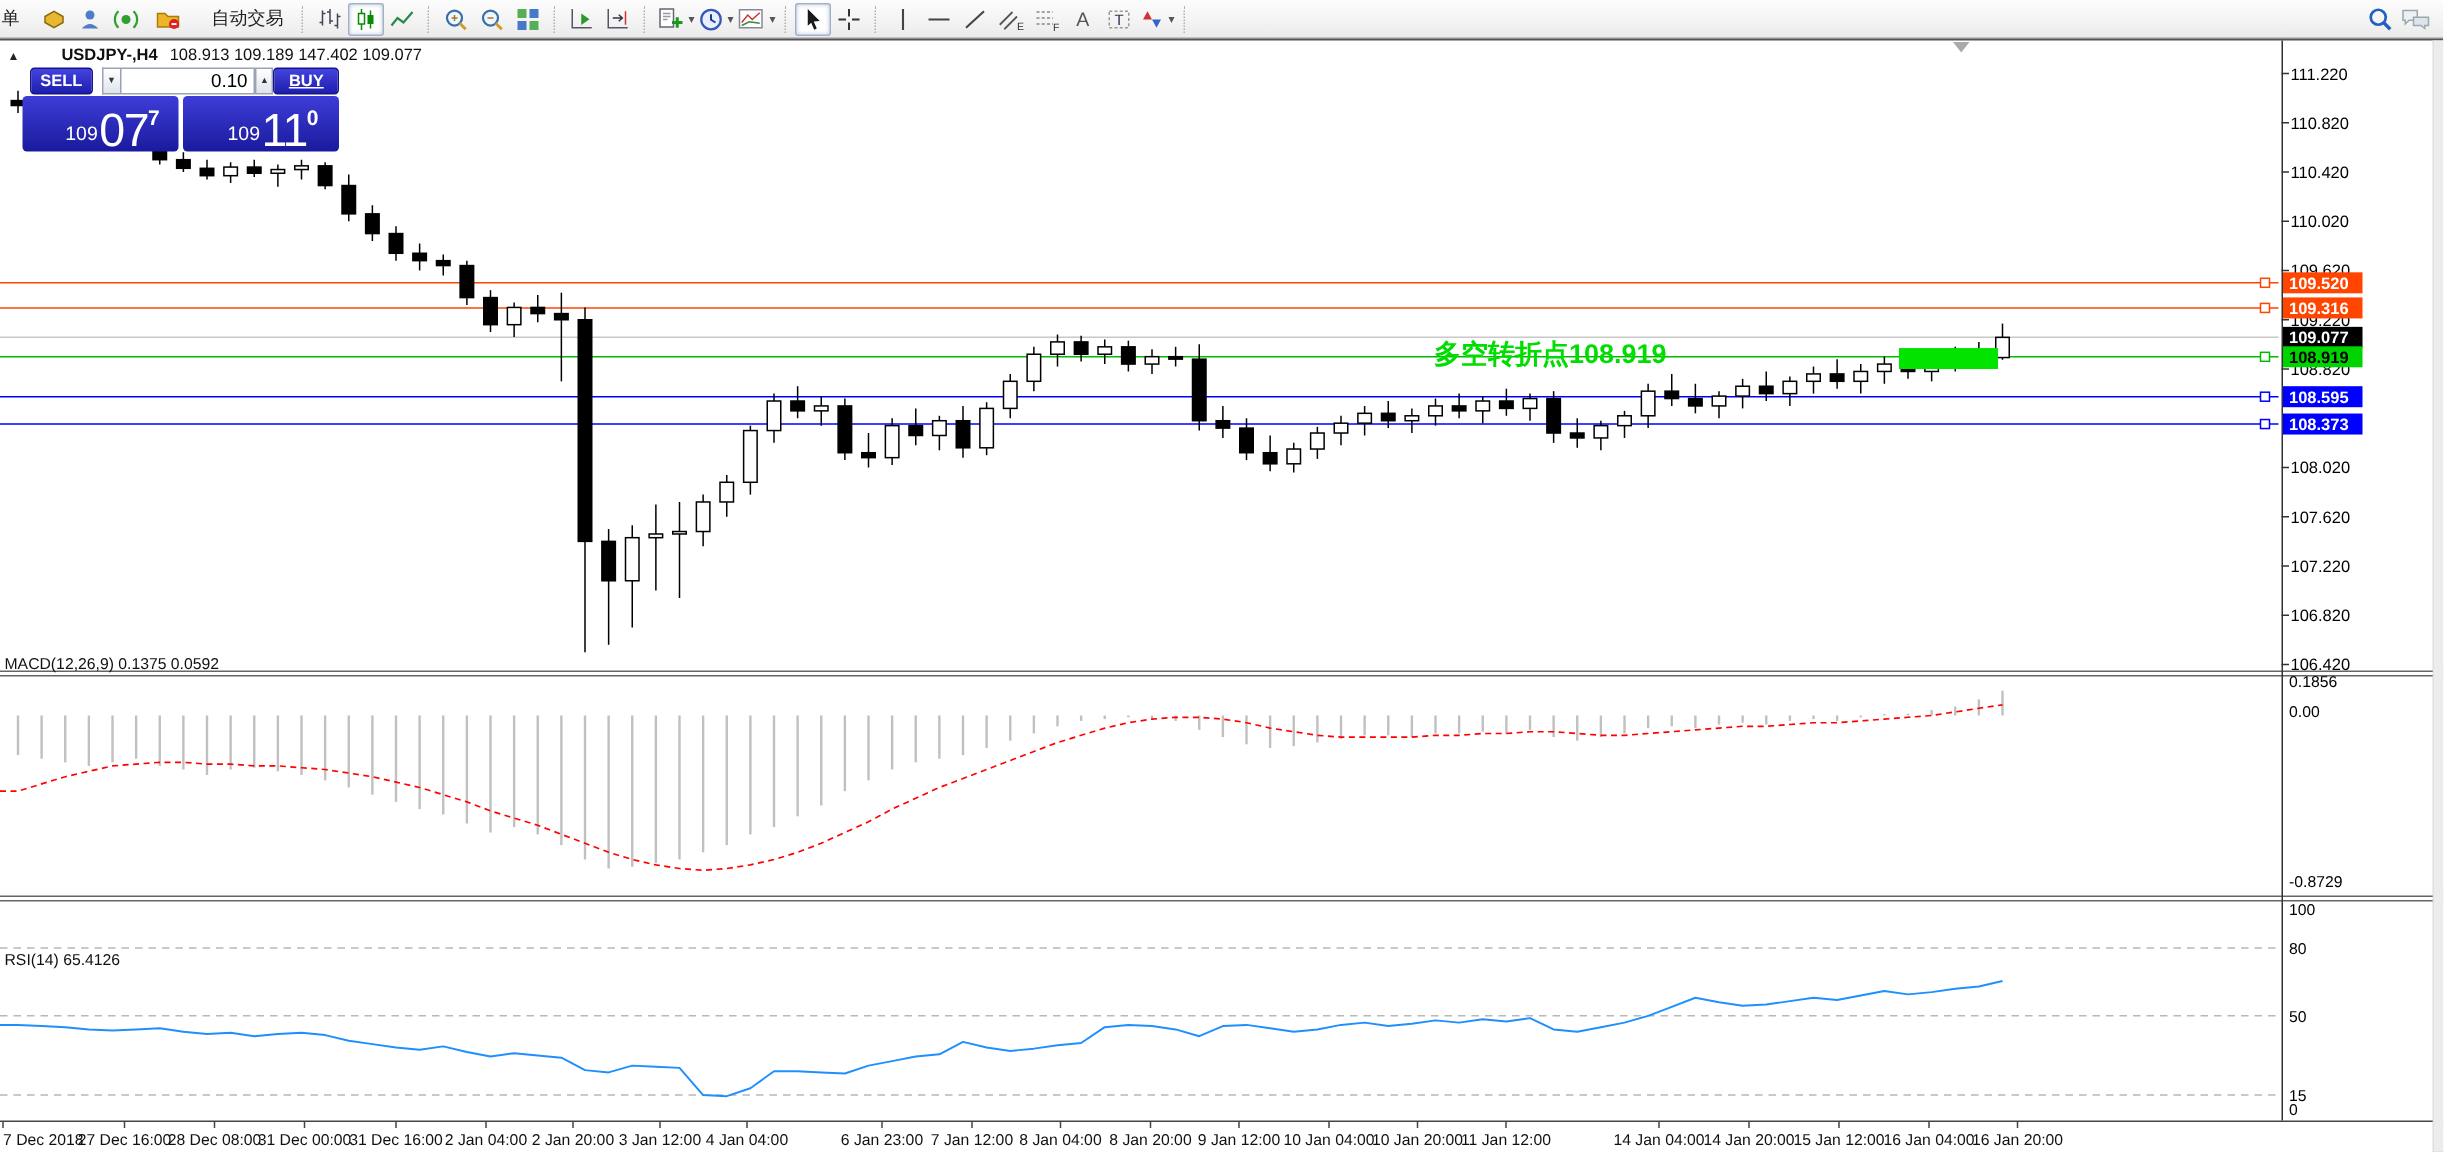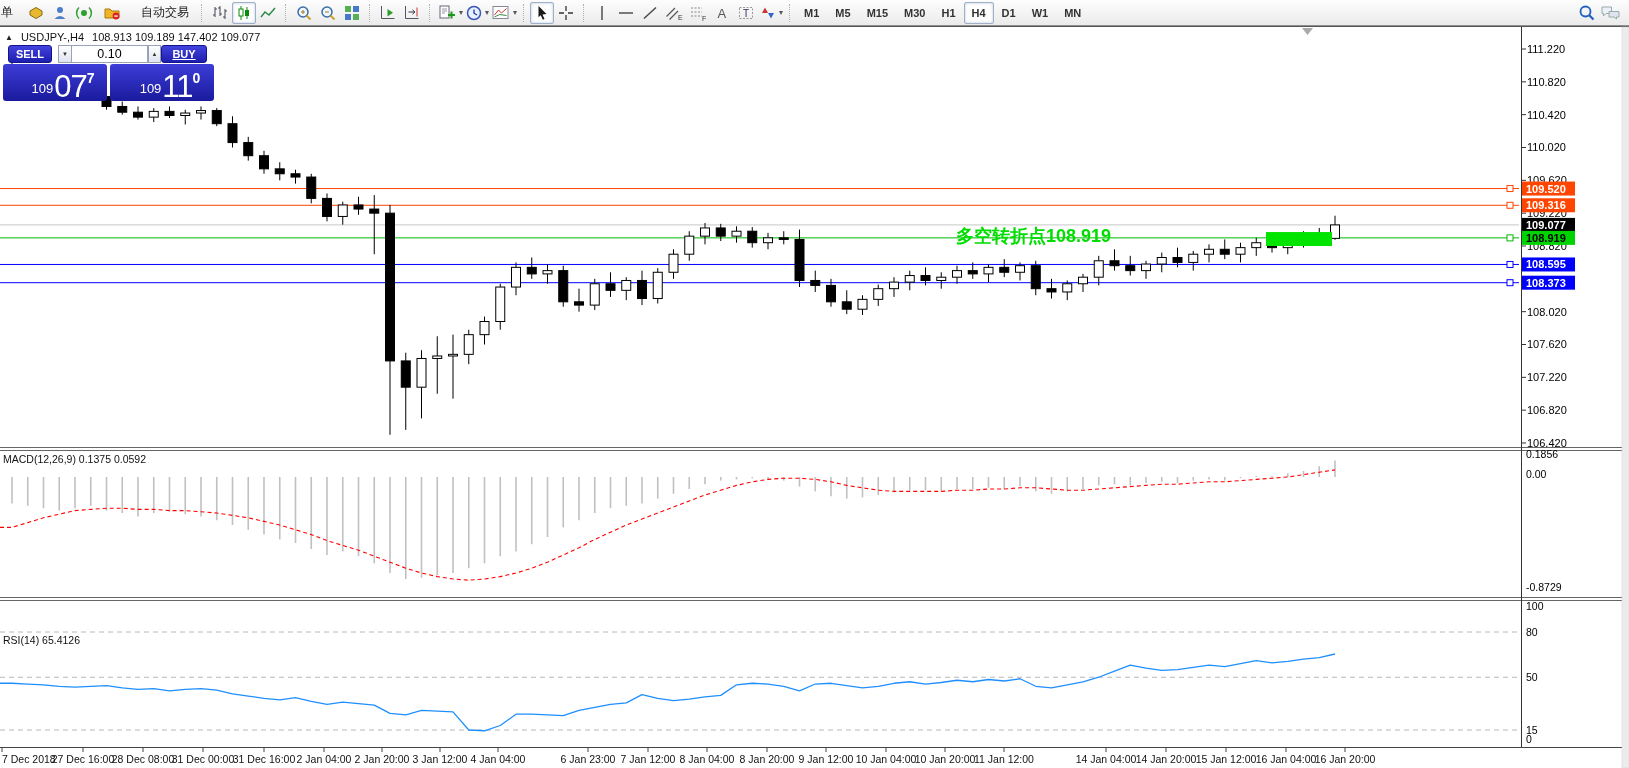--- a/index.html
+++ b/index.html
@@ -17,33 +17,33 @@
   .tb-clip{width:15px;overflow:hidden;justify-content:flex-start;}
   .auto-btn{padding:0 6px;gap:20px;}
   .caret{font-size:8px;color:#555;margin-left:2px;}
   .tf-btn{font-size:11px;font-weight:bold;color:#333;padding:0 7px;height:22px;display:flex;align-items:center;
           border:1px solid transparent;border-radius:2px;box-sizing:border-box;}
   .tf-btn.active{background:#fff;border-color:#9fb0c8;box-shadow:inset 0 0 3px #b9c6da;}
   .tb-right{margin-left:auto;display:flex;align-items:center;padding-right:6px;}
   
   .chart-title{position:absolute;left:5px;top:31px;font-size:11px;color:#111;display:flex;gap:8px;align-items:center;}
   .chart-title .tri{font-size:8px;color:#222;}
-  .chart-title b{font-weight:normal;}
+  .chart-title b{font-weight:bold;margin-left:20px;}
   .ind-label{position:absolute;font-size:10.5px;color:#111;left:3px;}
   
-  .oct{position:absolute;left:3px;top:45px;width:211px;}
+  .oct{position:absolute;left:15px;top:45px;width:211px;}
   .oct-row1{display:flex;height:18px;align-items:stretch;}
   .oct-btn{background:linear-gradient(#4343df,#1e1eae);color:#fff;font-weight:bold;font-size:11px;
            border:1px solid #14148c;border-radius:3px;display:flex;align-items:center;justify-content:center;}
   .oct-sell{width:42px;margin-left:5px;}
   .oct-buy{width:44px;margin-left:0;text-decoration:underline;}
   .spin{width:13px;background:linear-gradient(#ffffff,#dfe3ee);border:1px solid #9aa2b8;font-size:6px;color:#333;
         display:flex;align-items:center;justify-content:center;box-sizing:border-box;}
   .spin-dn{margin-left:6px;border-right:none;}
-  .vol{width:77px;border:1px solid #9aa2b8;font-size:12.5px;color:#000;text-align:center;padding:0 16px;box-sizing:border-box;
+  .vol{width:90px;border:1px solid #9aa2b8;font-size:12.5px;color:#000;text-align:right;padding:0 4px;box-sizing:border-box;
        font-family:"Liberation Sans",sans-serif;}
   .oct-row2{display:flex;margin-top:1px;height:37px;}
   .price-panel{width:104px;background:linear-gradient(#3d3dd8,#1a1a9d);border-radius:3px;color:#fff;
                display:flex;align-items:flex-end;justify-content:center;box-sizing:border-box;padding-bottom:1px;}
   .price-panel.buy{margin-left:3px;}
   .pp-small{font-size:13px;margin:0 1px 4px 16px;}
   .pp-big{font-size:31px;font-weight:normal;line-height:0.88;letter-spacing:-1px;}
   .pp-sup{font-size:14px;font-weight:bold;margin-bottom:14px;}
   svg text{font-family:"Liberation Sans",sans-serif;}
 </style>
@@ -262,31 +262,20 @@
     <div class="tb-btn">
       <span>
           <svg width="18" height="18">
             <path d="M6 3.5l-3 5.5h6z" fill="#c33"></path>
             <path d="M12 14.5l3-5.5h-6z" fill="#36c"></path>
           </svg>
         </span>
       <span class="caret">▾</span>
     </div>
     <div class="tb-sep"></div>
-    <div id="tf-group" style="display:flex;">
-        <div class="tf-btn">M1</div>
-        <div class="tf-btn">M5</div>
-        <div class="tf-btn">M15</div>
-        <div class="tf-btn">M30</div>
-        <div class="tf-btn">H1</div>
-        <div class="tf-btn active">H4</div>
-        <div class="tf-btn">D1</div>
-        <div class="tf-btn">W1</div>
-        <div class="tf-btn">MN</div>
-      </div>
     <div class="tb-right">
       <div class="tb-btn">
         <span>
             <svg width="20" height="20">
               <circle cx="8.5" cy="8.5" r="5" stroke="#2060c0" fill="none" stroke-width="1.8"></circle>
               <line x1="12" y1="12" x2="16.5" y2="16.5" stroke="#2060c0" stroke-width="2.2"></line>
             </svg>
           </span>
       </div>
       <div class="tb-btn">
@@ -696,16 +685,16 @@
         <span class="pp-sup">7</span>
       </div>
       <div class="price-panel buy">
         <span class="pp-small">109</span>
         <span class="pp-big">11</span>
         <span class="pp-sup">0</span>
       </div>
     </div>
   </div>
 
-  <div class="ind-label" style="top:453px;">MACD(12,26,9) 0.1375 0.0592</div>
+  <div class="ind-label" style="top:437px;">MACD(12,26,9) 0.1375 0.0592</div>
   <div class="ind-label" style="top:634px;">RSI(14) 65.4126</div>
 
 </div>
 
 </body></html>

